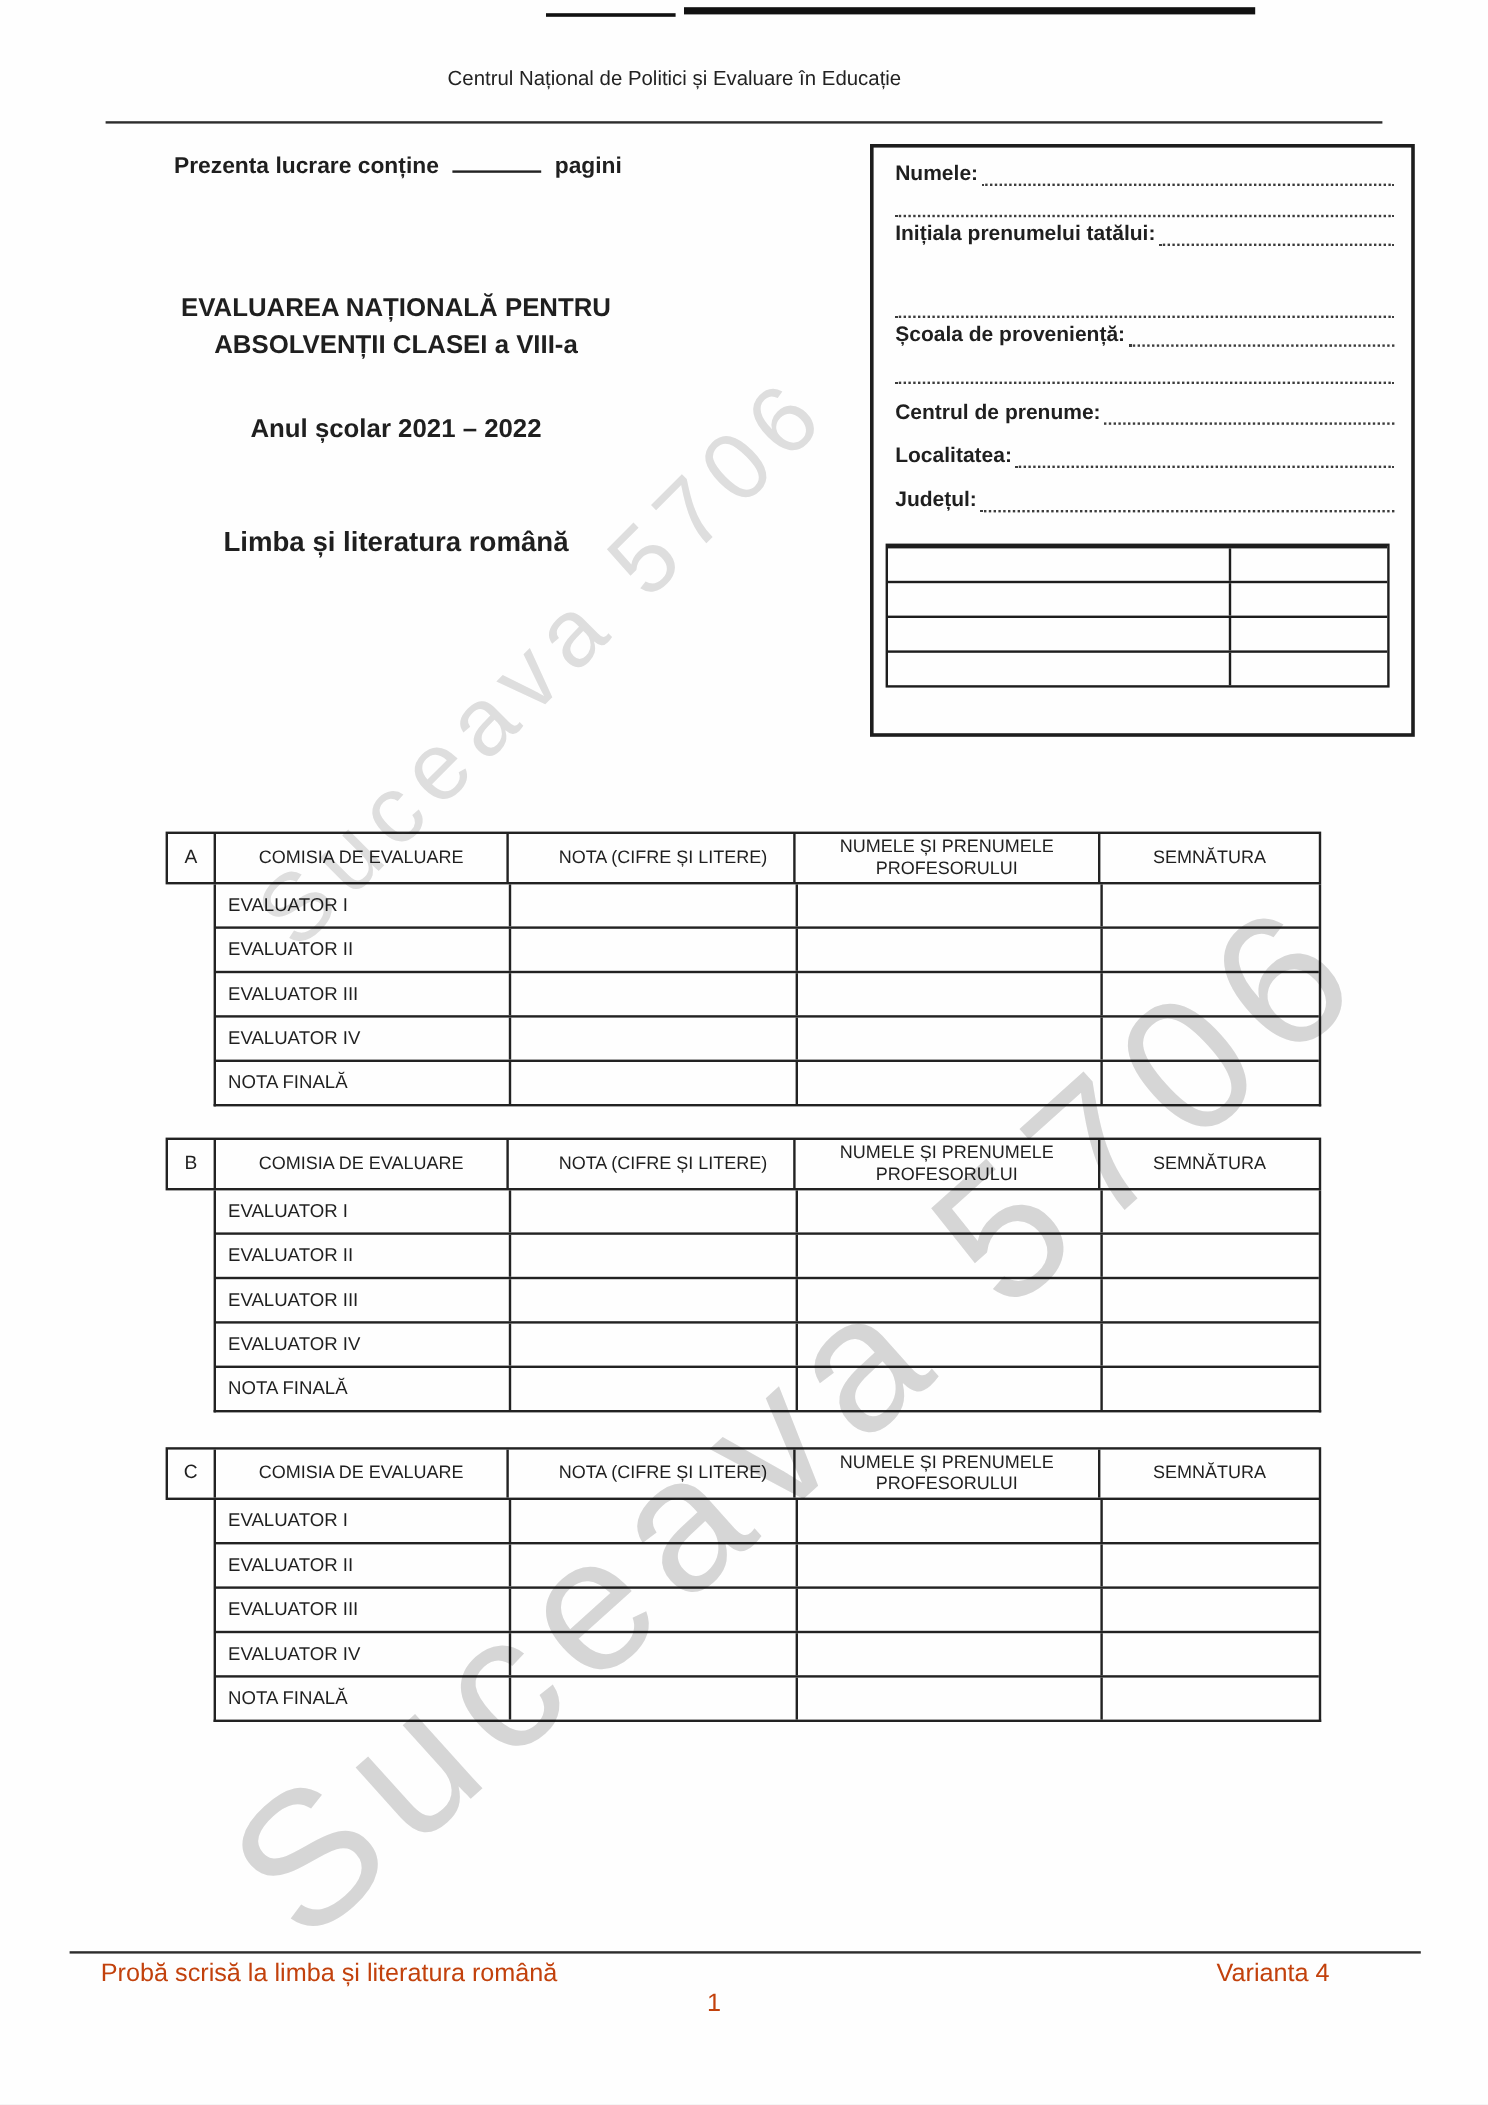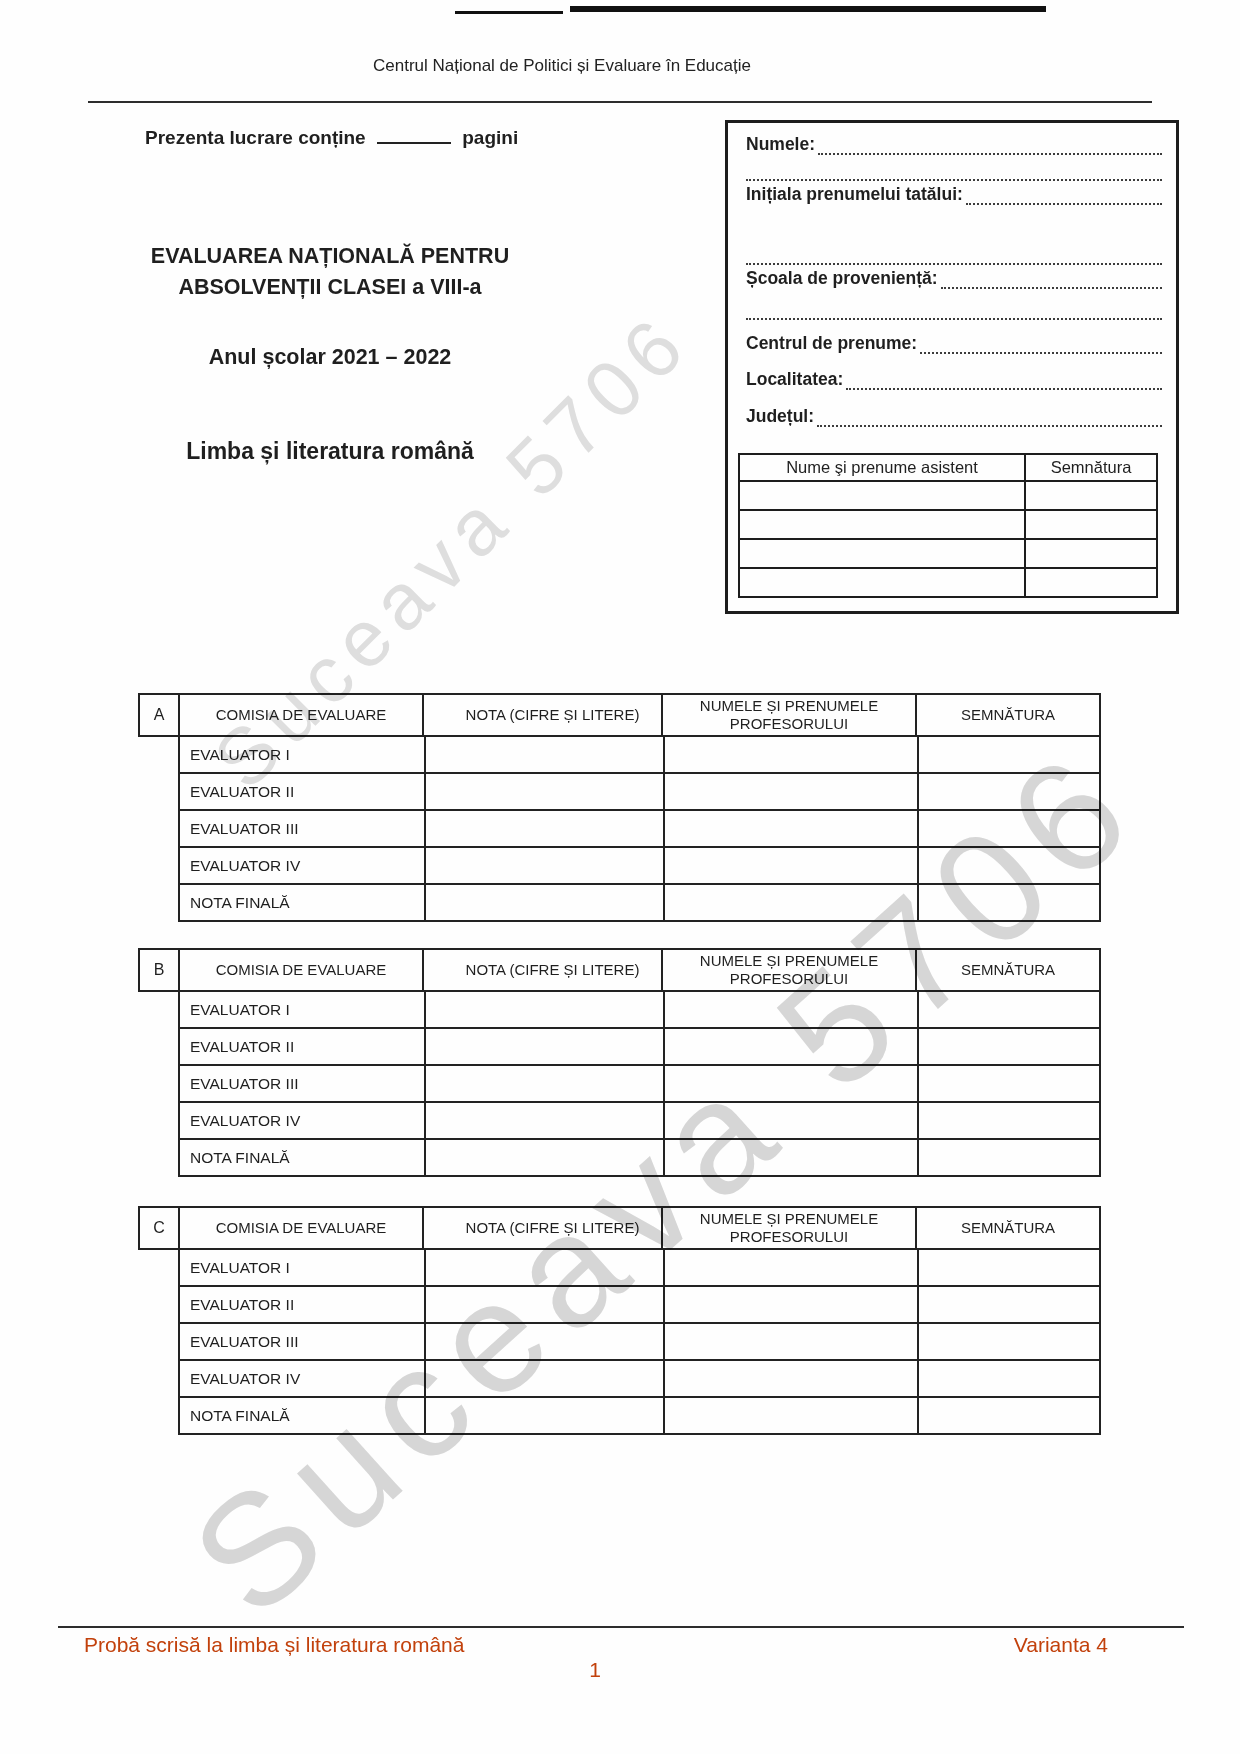--- a/index.html
+++ b/index.html
@@ -120,24 +120,20 @@
       <span class="flabel">Localitatea:</span>
       <span class="dots"></span>
     </div>
 
     <div class="frow" style="top:280px;">
       <span class="flabel">Județul:</span>
       <span class="dots"></span>
     </div>
 
     <div class="atable" style="left:10px;top:330px;width:416px;">
-      <div class="ahead">
-        <div class="ahcell aname">Nume şi prenume asistent</div>
-        <div class="ahcell asig">Semnătura</div>
-      </div>
       <div class="arow">
           <div class="aname"></div>
           <div class="asig"></div>
         </div>
       <div class="arow">
           <div class="aname"></div>
           <div class="asig"></div>
         </div>
       <div class="arow">
           <div class="aname"></div>

